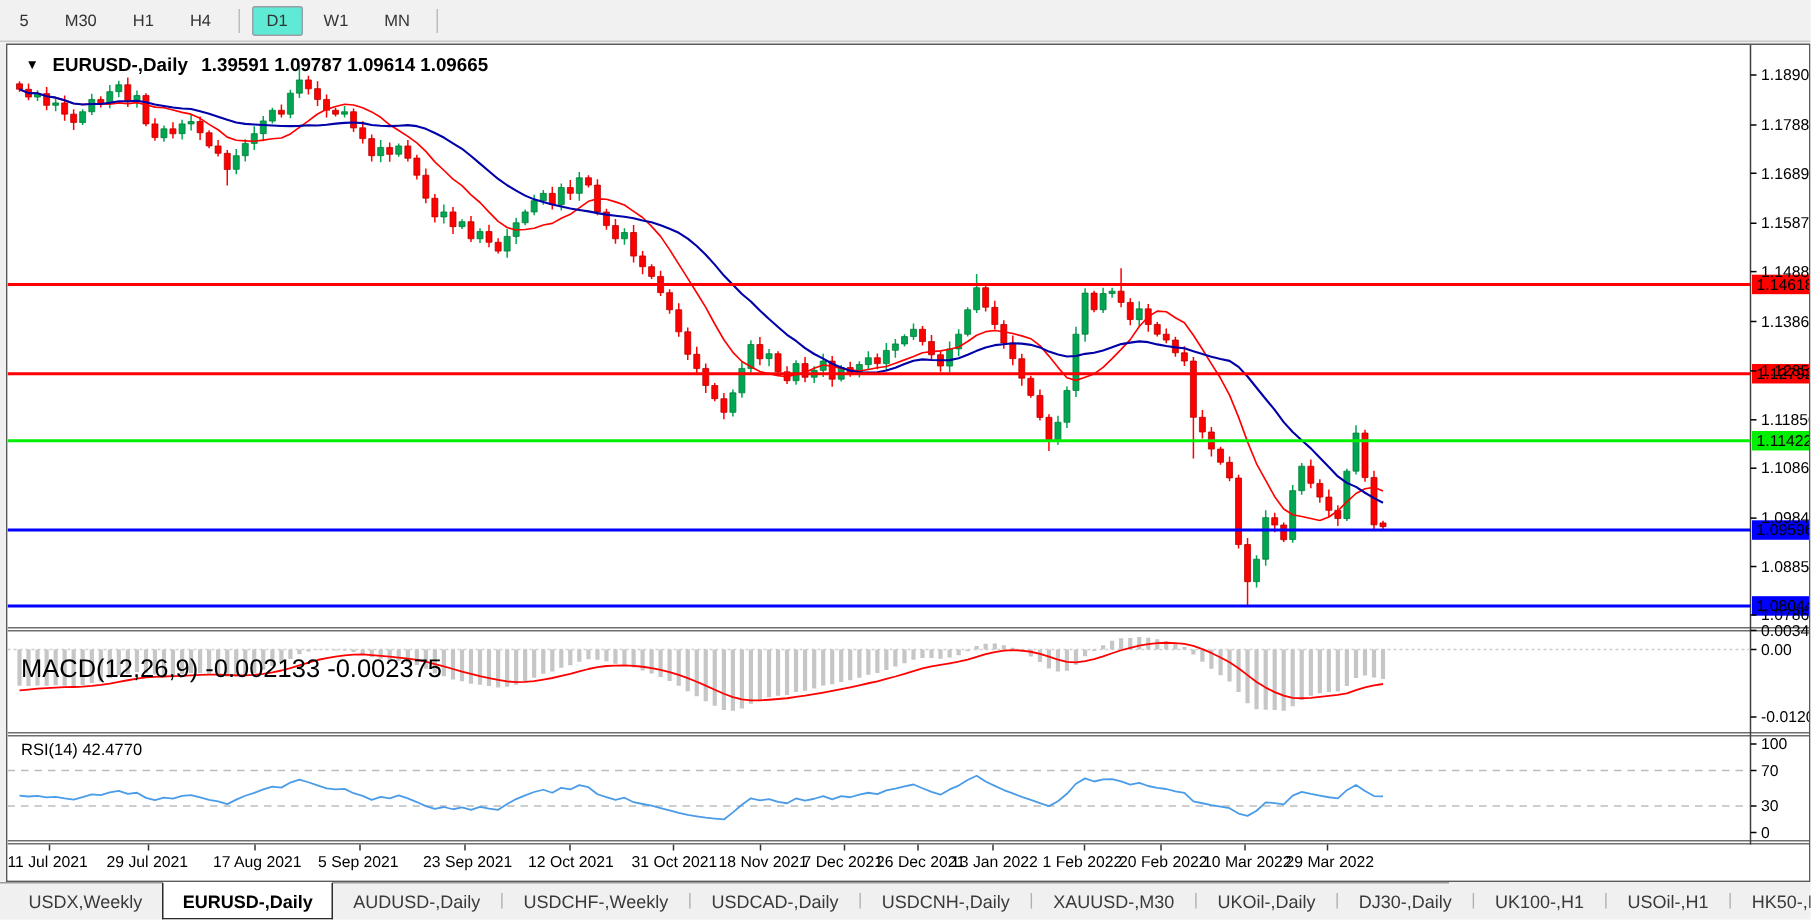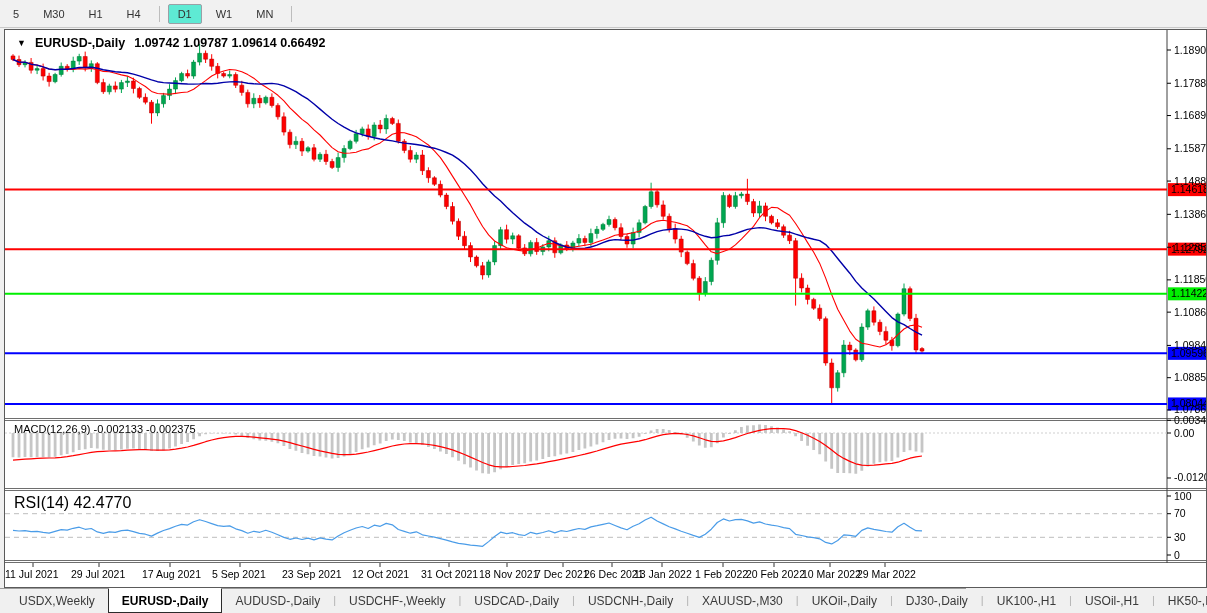--- a/index.html
+++ b/index.html
@@ -10,22 +10,22 @@
   .tf-btn{font-size:11px;color:#333;padding:3px 9px;margin:0 2px;border:1px solid transparent;border-radius:2px}
   .tf-btn.active{background:#5eead4;border-color:#9aa0a6}
   .tsep{width:1px;height:16px;background:#bdbdbd;margin:0 6px}
   .chart-frame{position:absolute;top:29px;left:4px;width:1203px;height:559px;background:#fff;
                border:1px solid #5a5a5a;box-sizing:border-box}
   #chart-svg{display:block}
   #chart-svg text{font-family:"Liberation Sans",sans-serif;font-size:10.5px;fill:#000}
   .overlay{position:absolute;color:#000;white-space:nowrap;pointer-events:none}
   .chart-title{left:12px;top:6px;font-size:12.5px;font-weight:bold;display:flex;align-items:center;gap:9px}
   .tri{font-size:9px;pointer-events:auto}
-  .macd-label{left:9px;top:393px;font-size:11px}
-  .rsi-label{left:9px;top:464px;font-size:16px}
+  .macd-label{left:9px;top:406px;font-size:17px}
+  .rsi-label{left:9px;top:464px;font-size:11px}
   .tabbar{position:absolute;left:0;top:588px;width:966px;height:25px;background:#f0f0f0;
           border-top:1px solid #9c9c9c;display:flex;align-items:stretch;padding-left:6px;box-sizing:border-box}
   .tab{font-size:12px;color:#3a3a3a;padding:5px 13px 0 13px}
   .tab.active{background:#fff;border:1px solid #2b2b2b;border-top:1px solid #fff;margin-top:-1px;
               font-weight:bold;color:#000;padding-top:5px}
   .tab-sep{color:#b0b0b0;padding-top:5px;font-size:11px}
 </style>
 </head>
 <body>
 
@@ -143,21 +143,21 @@
       <line x1="769" y1="533" x2="769" y2="537" stroke="#333"></line>
       <text x="741" y="548" font-size="10.8">20 Feb 2022</text>
       <line x1="825" y1="533" x2="825" y2="537" stroke="#333"></line>
       <text x="797" y="548" font-size="10.8">10 Mar 2022</text>
       <line x1="880" y1="533" x2="880" y2="537" stroke="#333"></line>
       <text x="852" y="548" font-size="10.8">29 Mar 2022</text>
     </svg>
   <div class="overlay chart-title">
     <span class="tri">▼</span>
     <span>EURUSD-,Daily</span>
-    <span>1.09742 1.09787 1.09614 0.66492</span>
+    <span>1.39591 1.09787 1.09614 1.09665</span>
   </div>
   <div class="overlay macd-label">MACD(12,26,9) -0.002133 -0.002375</div>
   <div class="overlay rsi-label">RSI(14) 42.4770</div>
 </div>
 
 <div class="tabbar">
   <div id="tabs" style="display:flex;align-items:stretch">
       <div class="tab">USDX,Weekly</div>
       <div class="tab active">EURUSD-,Daily</div>
       <div class="tab">AUDUSD-,Daily</div>

